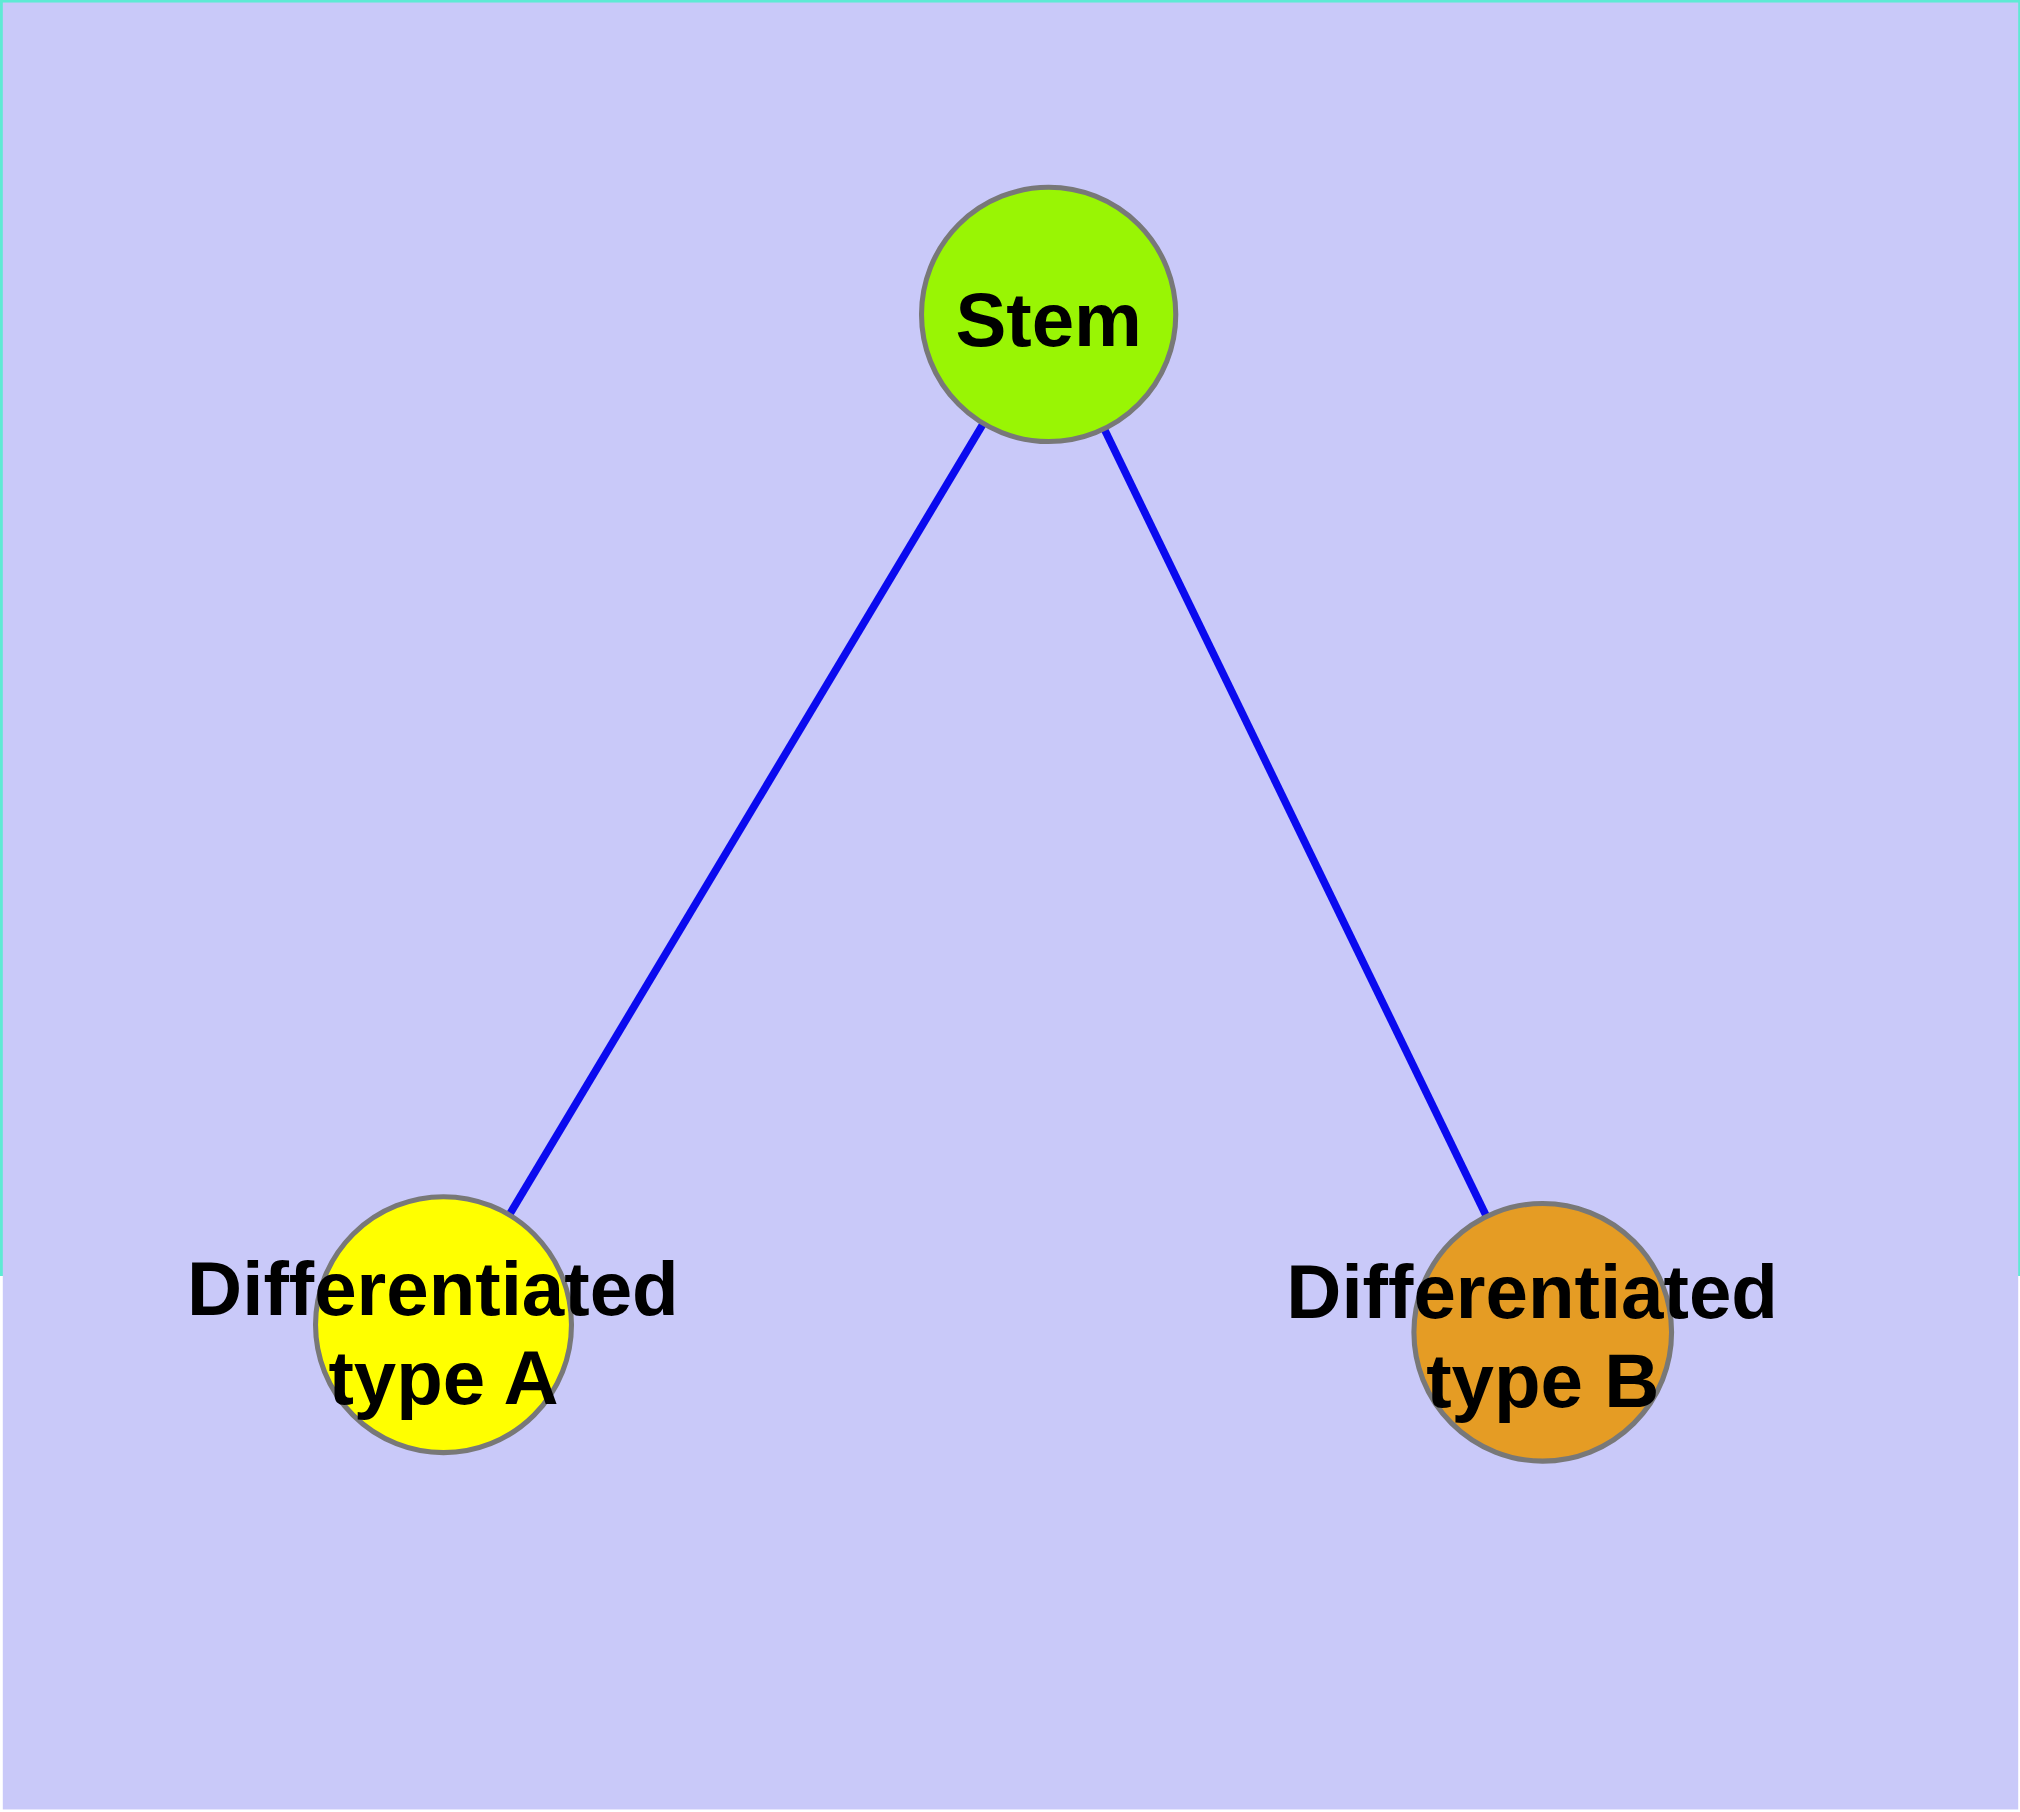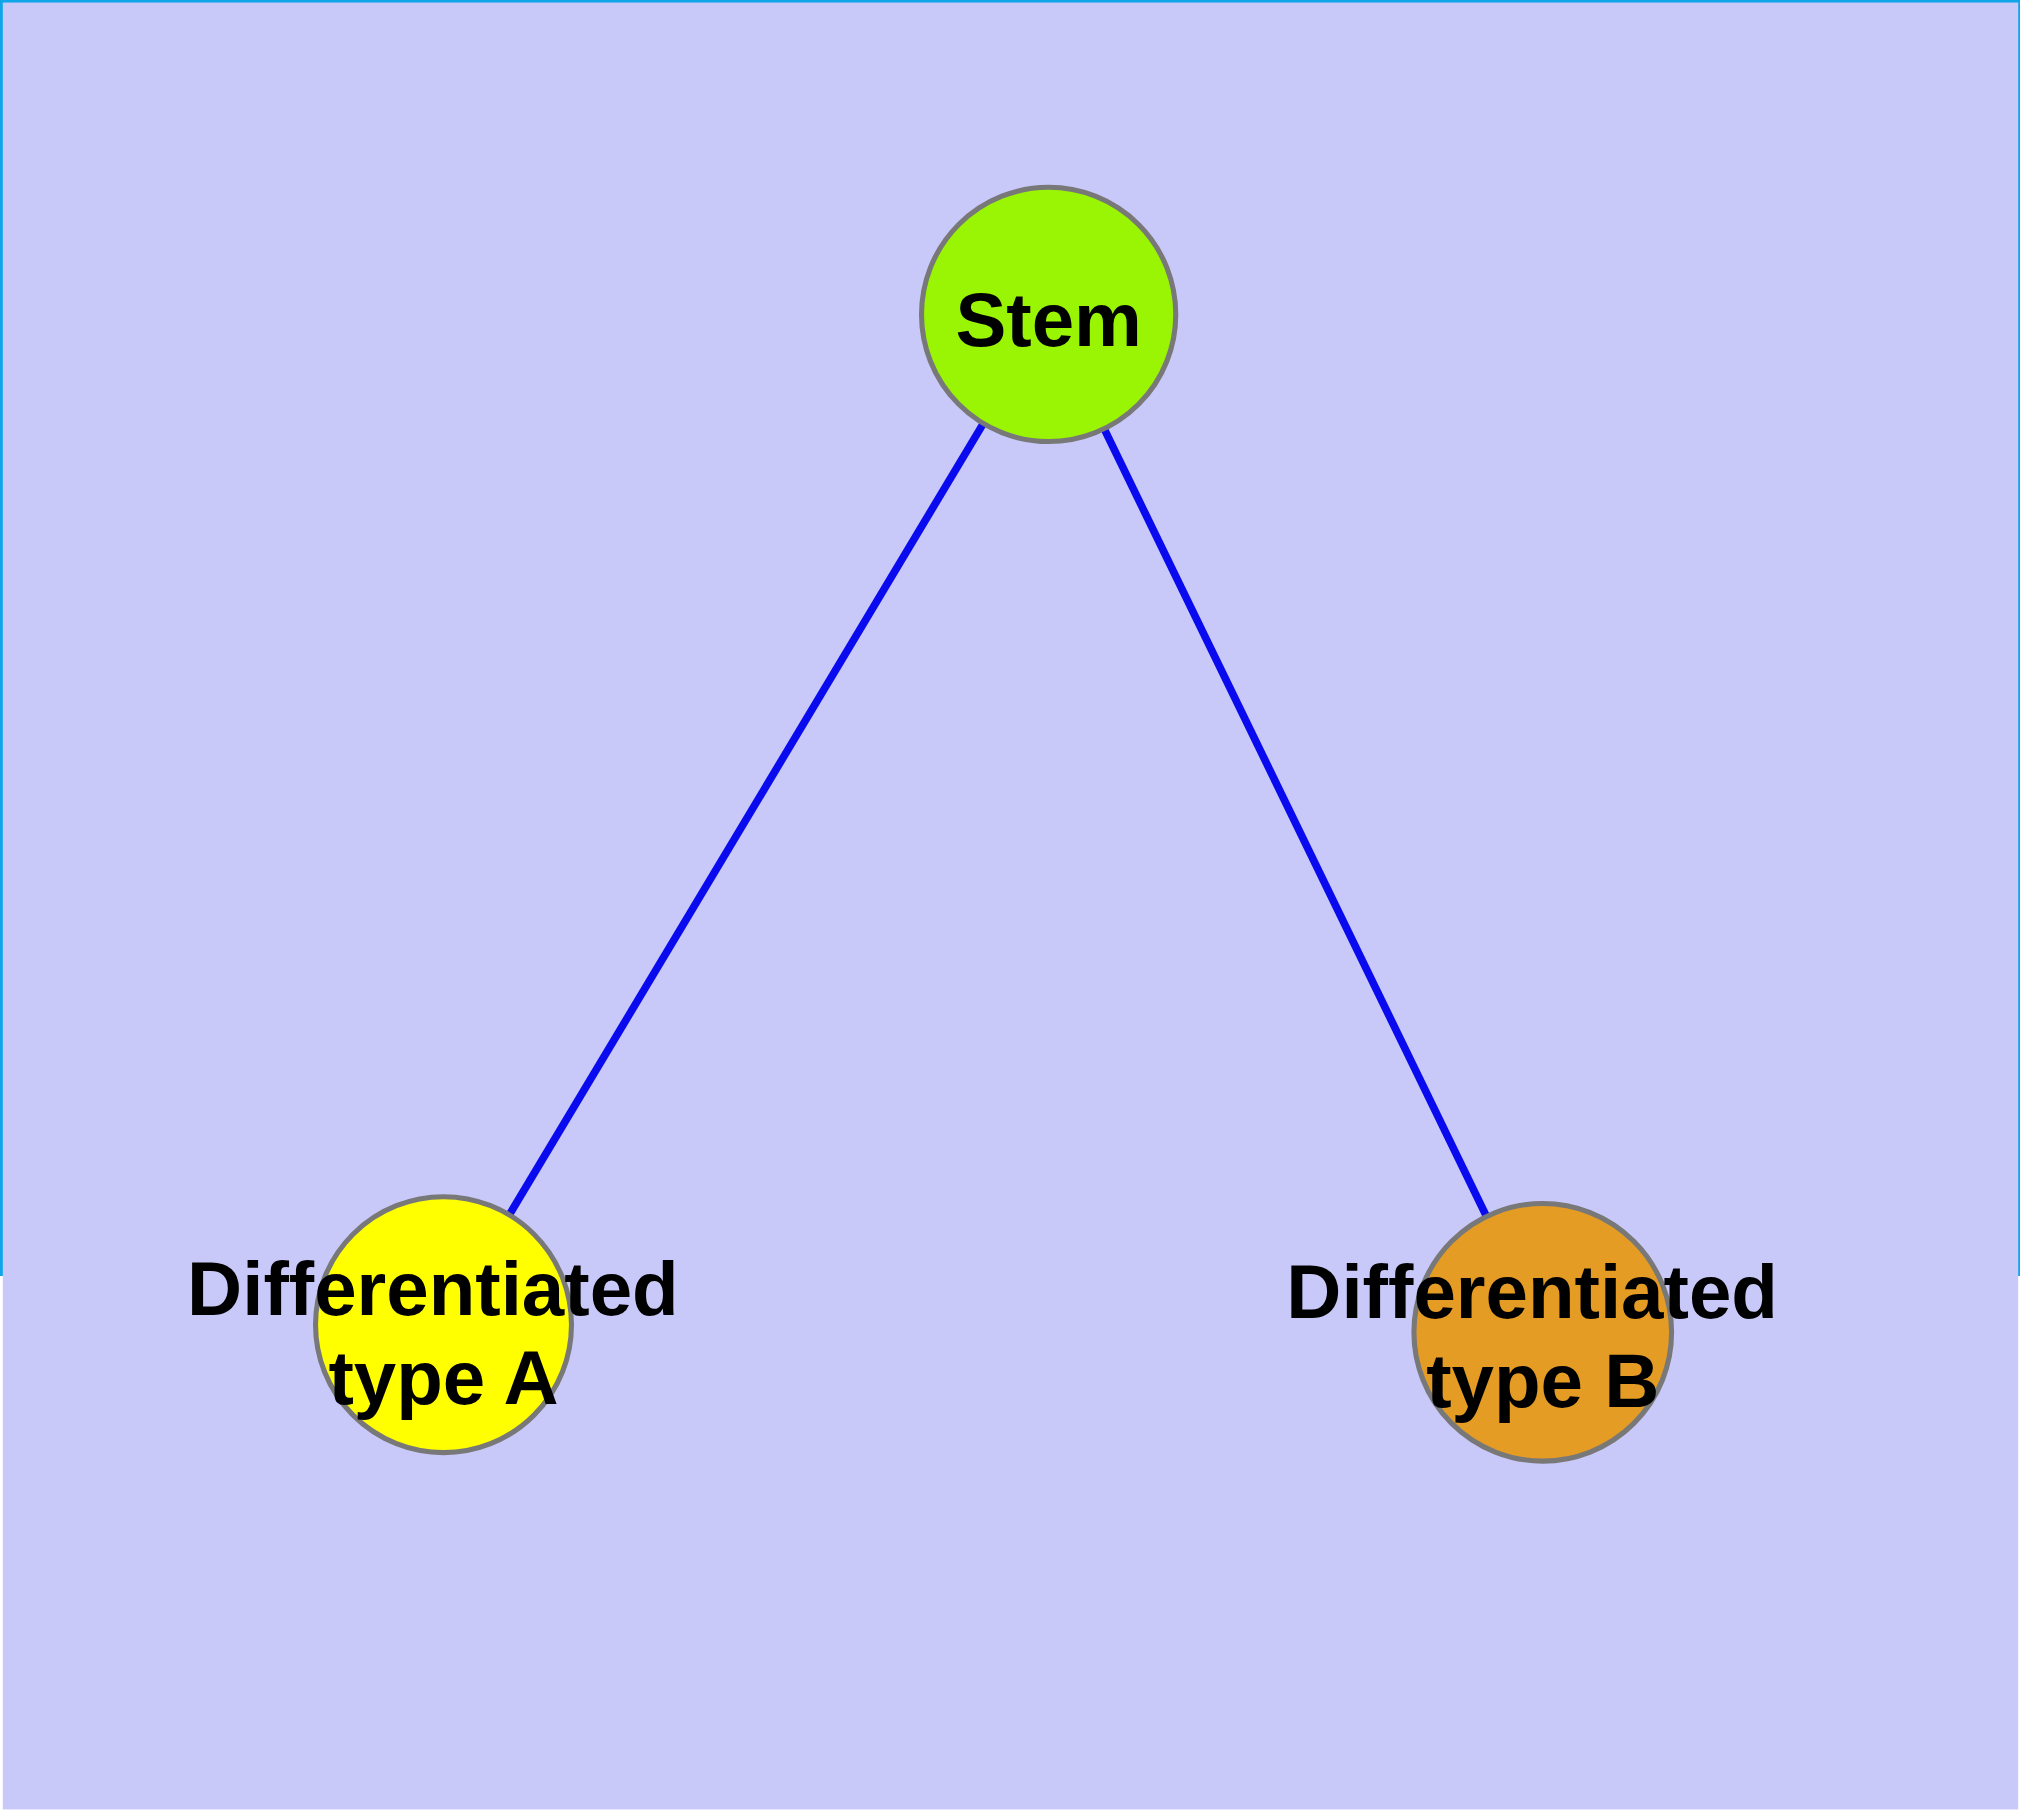--- a/index.html
+++ b/index.html
@@ -7,21 +7,21 @@
     padding: 0;
     background: #ffffff;
     width: 2021px;
     height: 1812px;
     overflow: hidden;
   }
   .diagram-stage {
     position: relative;
     width: 2021px;
     height: 1276px;
-    background: #0ea5e9;
+    background: #5eead4;
     text-align: center;
   }
   svg.graph {
     display: block;
     width: 2021px;
     height: 1812px;
   }
   .node-circle {
     stroke-width: 6px;
   }

